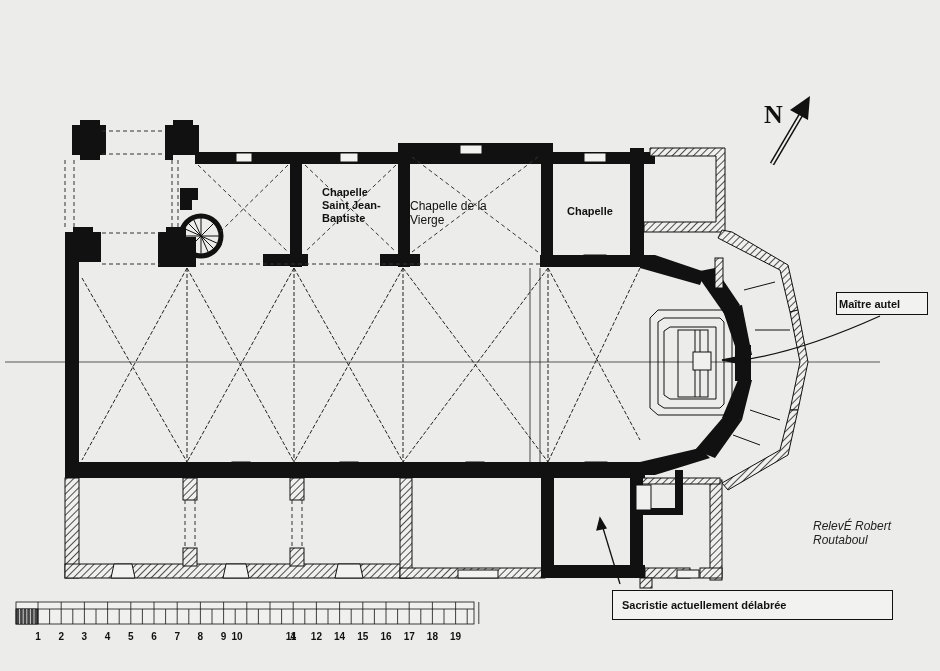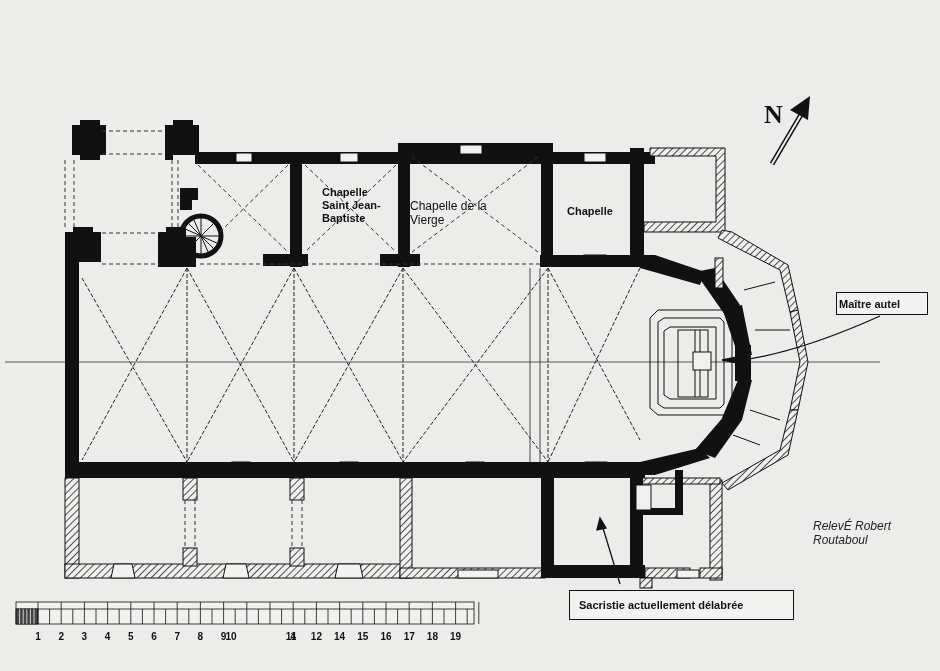--- a/index.html
+++ b/index.html
@@ -280,38 +280,38 @@
 </div>
 <div class="room-label" style="left:410px;top:199px;font-size:12px;line-height:14px;font-weight:normal;">
   <div>Chapelle de la</div>
   <div>Vierge</div>
 </div>
 <div class="room-label" style="left:567px;top:205px;">Chapelle</div>
 
 <div class="callout" style="left:836px;top:292px;width:92px;height:23px;padding-left:2px;">
   <span>Maître autel</span>
 </div>
-<div class="callout" style="left:569px;top:590px;width:225px;height:30px;padding-left:9px;">
+<div class="callout" style="left:612px;top:590px;width:281px;height:30px;padding-left:9px;">
   <span>Sacristie actuellement délabrée</span>
 </div>
 
 <div class="north-label">N</div>
 <div class="credit">RelevÉ Robert Routaboul</div>
 
 <div id="scale-labels">
     <div class="scale-num" style="left: 38px;">1</div>
     <div class="scale-num" style="left: 61.2px;">2</div>
     <div class="scale-num" style="left: 84.4px;">3</div>
     <div class="scale-num" style="left: 107.6px;">4</div>
     <div class="scale-num" style="left: 130.8px;">5</div>
     <div class="scale-num" style="left: 154px;">6</div>
     <div class="scale-num" style="left: 177.2px;">7</div>
     <div class="scale-num" style="left: 200.4px;">8</div>
     <div class="scale-num" style="left: 223.6px;">9</div>
-    <div class="scale-num" style="left: 231px;">10</div>
+    <div class="scale-num" style="left: 237px;">10</div>
     <div class="scale-num" style="left: 270px; margin-left: 11px;">11</div>
     <div class="scale-num" style="left: 293.2px;">4</div>
     <div class="scale-num" style="left: 316.4px;">12</div>
     <div class="scale-num" style="left: 339.6px;">14</div>
     <div class="scale-num" style="left: 362.8px;">15</div>
     <div class="scale-num" style="left: 386px;">16</div>
     <div class="scale-num" style="left: 409.2px;">17</div>
     <div class="scale-num" style="left: 432.4px;">18</div>
     <div class="scale-num" style="left: 455.6px;">19</div>
   </div>

